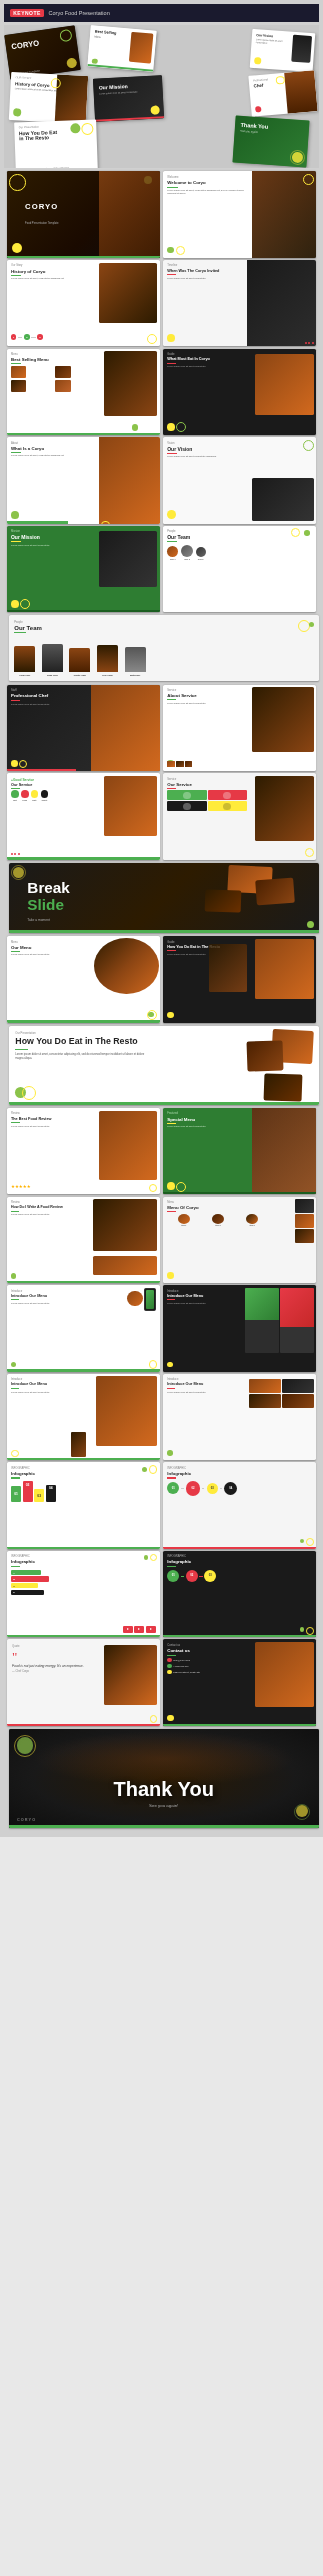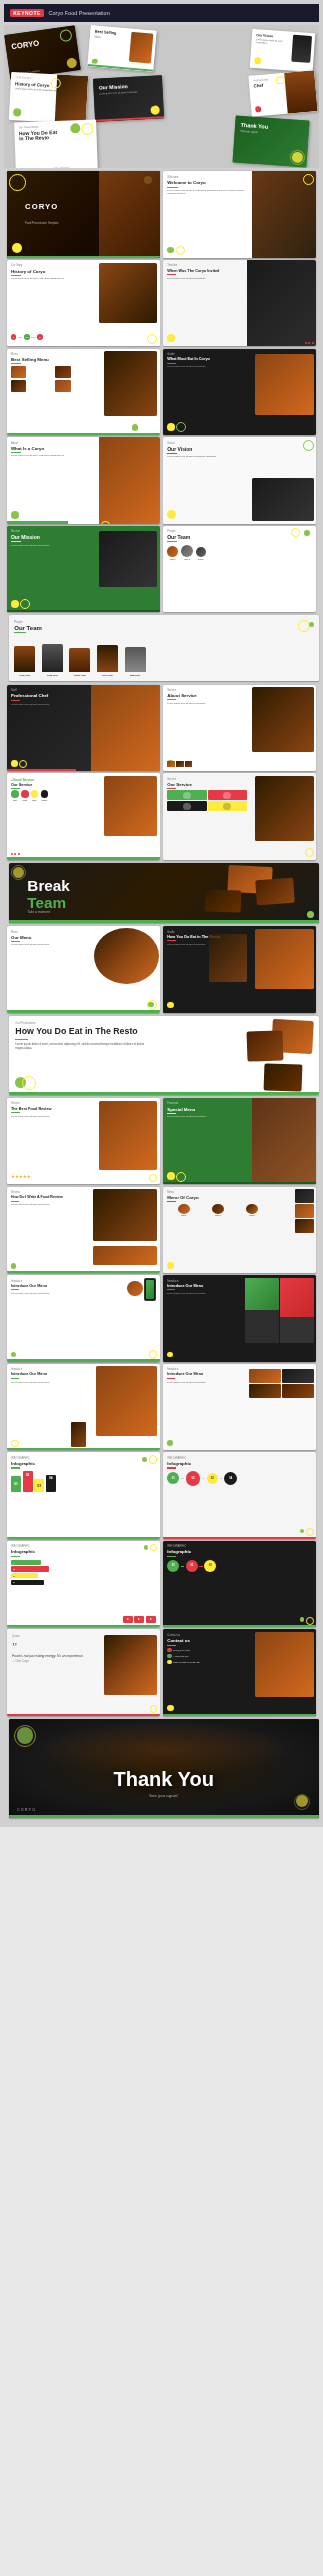--- a/index.html
+++ b/index.html
@@ -516,28 +516,28 @@
             <div style="width:7.7px;height:7.7px;border-radius:50%;background:rgba(0,0,0,0.2);"></div>
           </div>
         </div>
         <div style="position:absolute;right:2.7px;top:2.7px;width:38%;height:75%;background:linear-gradient(135deg,#2d1b00,#8B4513);border-radius:1.6px;"></div>
         <div class="circle-outline-yellow" style="width:8.8px;height:8.8px;bottom:2.7px;right:2.7px;"></div>
       </div>
     </div>
   </div>
 
   <div style="padding:1.1px 2.2px;">
-    <div class="full-slide break-slide" style="height:60px;">
+    <div class="full-slide break-slide" style="height:70px;">
       <div style="position:absolute;inset:0;background:linear-gradient(135deg,#1a1a1a 0%,#2d1b00 50%,#1a1a1a 100%);">
 
         <div style="position:absolute;right:15%;top:2.7px;width:44px;height:27px;background:linear-gradient(135deg,#8B4513,#D2691E);border-radius:2.2px;transform:rotate(3deg);"></div>
         <div style="position:absolute;right:8%;top:16.4px;width:38px;height:25px;background:linear-gradient(135deg,#4a2000,#8B4513);border-radius:2.2px;transform:rotate(-4deg);"></div>
         <div style="position:absolute;right:25%;top:27px;width:36px;height:22px;background:linear-gradient(135deg,#2d1b00,#6B3000);border-radius:2.2px;transform:rotate(2deg);"></div>
 
-        <div style="position:absolute;top:25%;left:6%;color:white;font-size:15.3px;font-weight:900;line-height:1.1;z-index:2;">Break<br><span style="color:#4caf50;">Team</span></div>
+        <div style="position:absolute;top:25%;left:6%;color:white;font-size:15.3px;font-weight:900;line-height:1.1;z-index:2;">Break<br><span style="color:#4caf50;">Slide</span></div>
         <div style="position:absolute;bottom:15%;left:6%;color:#aaa;font-size:3.3px;z-index:2;">Take a moment</div>
 
         <div class="circle-yellow" style="width:11px;height:11px;top:4.4px;left:4.4px;opacity:0.6;"></div>
         <div class="circle-outline-yellow" style="width:15.3px;height:15.3px;top:2.2px;left:2.2px;opacity:0.4;"></div>
         <div class="circle-green" style="width:7.7px;height:7.7px;bottom:4.4px;right:4.4px;"></div>
         <div style="position:absolute;bottom:0;left:0;right:0;height:2.7px;background:#4caf50;"></div>
       </div>
     </div>
   </div>
 

